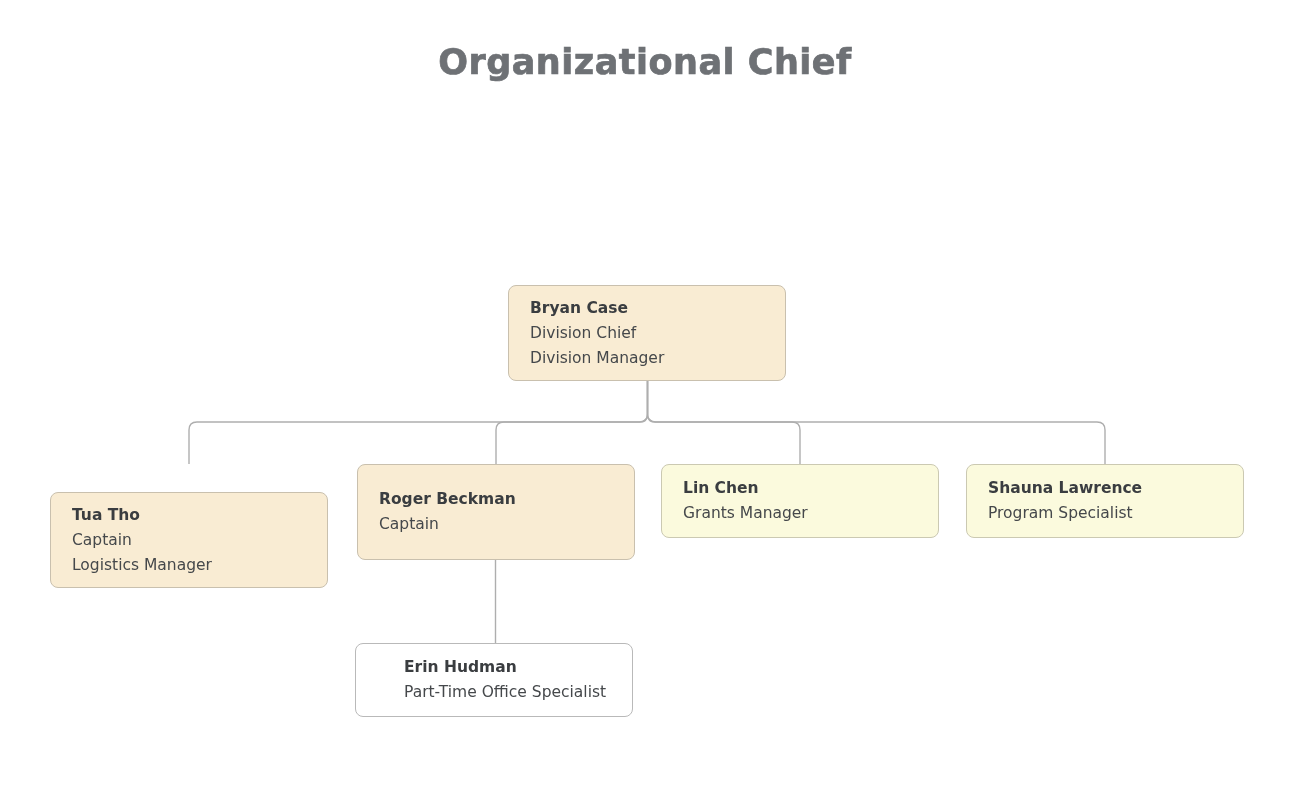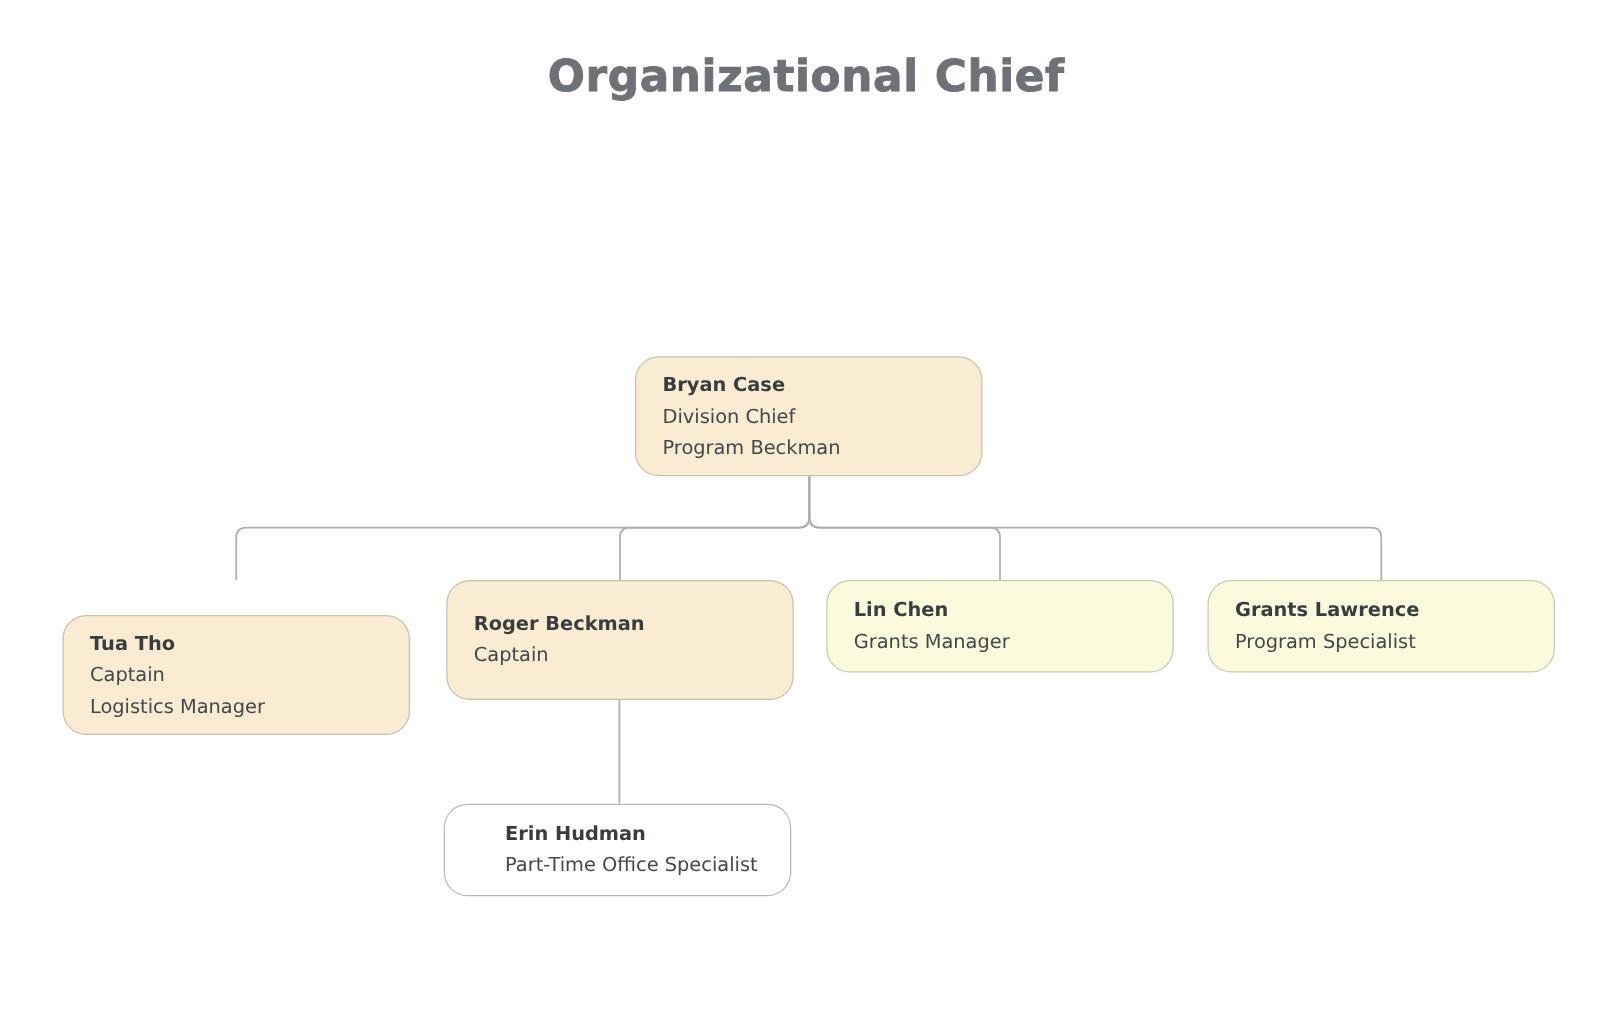--- a/index.html
+++ b/index.html
@@ -37,21 +37,21 @@
   .edge {
     fill: none;
     stroke: var(--connector, #aeaeae);
     stroke-width: 1.4;
   }
 
   .node {
     position: absolute;
     width: 278px;
     border: 1px solid #c0c0c0;
-    border-radius: 19px;
+    border-radius: 8px;
     padding: 0 19px 0 21px;
     display: flex;
     flex-direction: column;
     justify-content: center;
     font-size: 15.5px;
     line-height: 25px;
     color: var(--role-text, #45484b);
   }
   .node.h3 { height: 96px; }
   .node.h2 { height: 74px; }
@@ -85,41 +85,41 @@
     <path class="edge" d="M 647.5 381 L 647.5 414 Q 647.5 422 639.5 422 L 197 422 Q 189 422 189 430 L 189 464"></path>
     <path class="edge" d="M 647.5 381 L 647.5 414 Q 647.5 422 639.5 422 L 504 422 Q 496 422 496 430 L 496 464"></path>
     <path class="edge" d="M 647.5 381 L 647.5 414 Q 647.5 422 655.5 422 L 792 422 Q 800 422 800 430 L 800 464"></path>
     <path class="edge" d="M 647.5 381 L 647.5 414 Q 647.5 422 655.5 422 L 1097 422 Q 1105 422 1105 430 L 1105 464"></path>
     <path class="edge" d="M 495.5 560 L 495.5 643"></path>
   </svg>
 
   <div class="node peach h3" style="left:508px; top:285px;">
     <div class="node-name">Bryan Case</div>
     <div class="node-role">Division Chief</div>
-    <div class="node-role">Program Beckman</div>
+    <div class="node-role">Division Manager</div>
   </div>
 
   <div class="node peach h3" style="left:50px; top:464px;margin-top:28px;">
     <div class="node-name">Tua Tho</div>
     <div class="node-role">Captain</div>
     <div class="node-role">Logistics Manager</div>
   </div>
 
   <div class="node peach h3" style="left:357px; top:464px;">
     <div class="node-name">Roger Beckman</div>
     <div class="node-role">Captain</div>
   </div>
 
   <div class="node yellow h2" style="left:661px; top:464px;">
     <div class="node-name">Lin Chen</div>
     <div class="node-role">Grants Manager</div>
   </div>
 
   <div class="node yellow h2" style="left:966px; top:464px;">
-    <div class="node-name">Grants Lawrence</div>
+    <div class="node-name">Shauna Lawrence</div>
     <div class="node-role">Program Specialist</div>
   </div>
 
   <div class="node white h2" style="left:355px; top:643px;padding-left:48px;">
     <div class="node-name">Erin Hudman</div>
     <div class="node-role">Part-Time Office Specialist</div>
   </div>
 
 </div>
 

